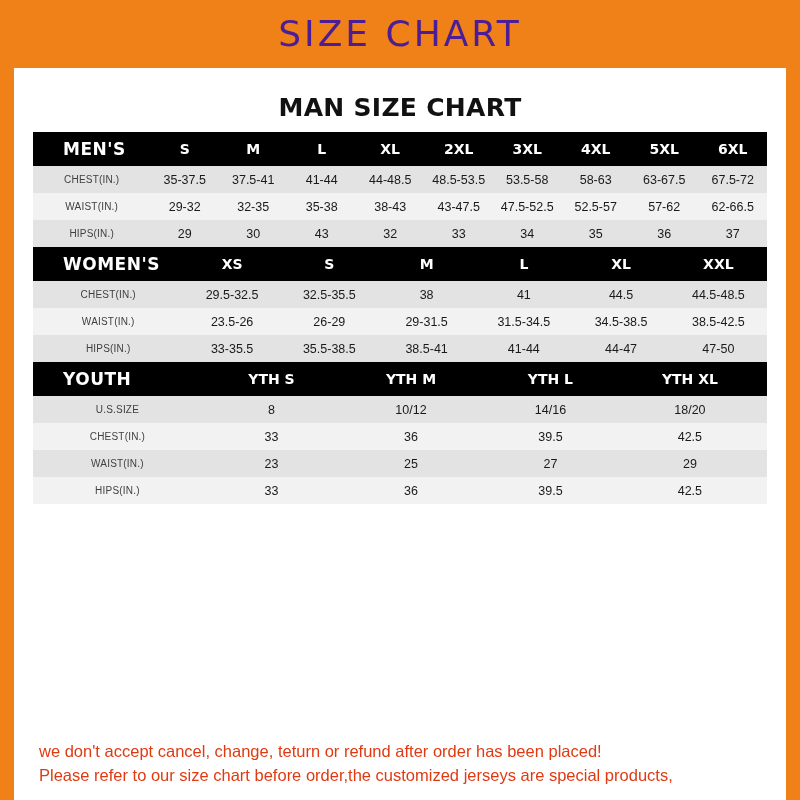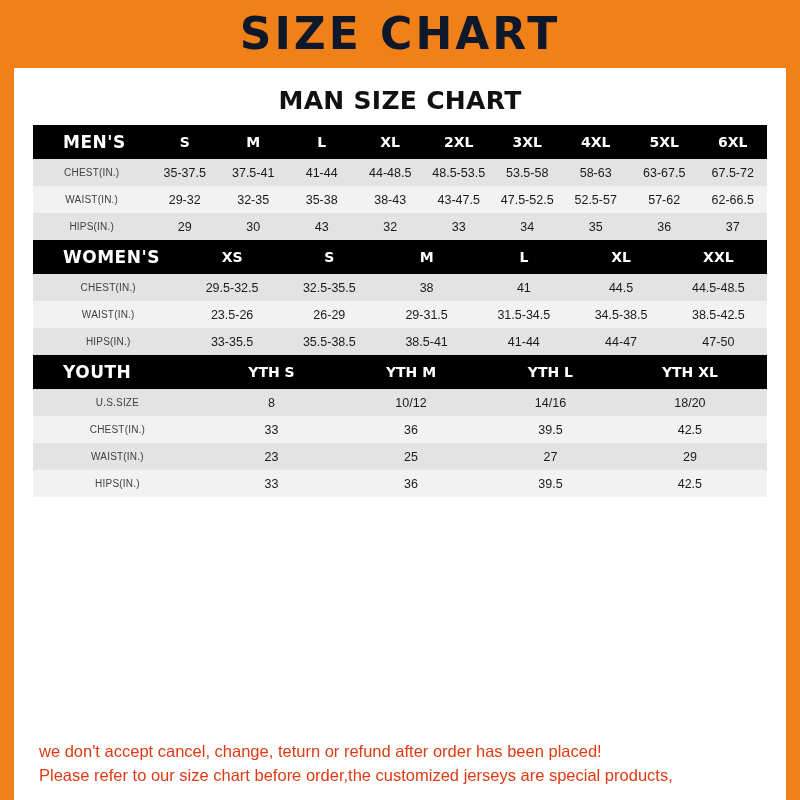--- a/index.html
+++ b/index.html
@@ -28,32 +28,33 @@
   .banner {
     background: #f08018;
     height: 68px;
     display: flex;
     align-items: center;
     justify-content: center;
     flex: none;
   }
   .banner-title {
     font-family: "DejaVu Sans", sans-serif;
-    font-weight: bold;
-    font-size: 44px;
+    font-weight: normal;
+    font-size: 36px;
     letter-spacing: 3px;
-    color: #0f172a;
+    color: #4c1d95;
     line-height: 1;
   }
   .content {
     flex: 1 1 auto;
     padding: 0 19px;
     box-sizing: border-box;
     display: flex;
     flex-direction: column;
+    margin-top: 7px;
   }
   .section-title {
     text-align: center;
     font-family: "DejaVu Sans", sans-serif;
     font-weight: bold;
     font-size: 25px;
     color: #111111;
     letter-spacing: 0.3px;
   }
   .t1 { margin-top: 18px; margin-bottom: 10px; }

